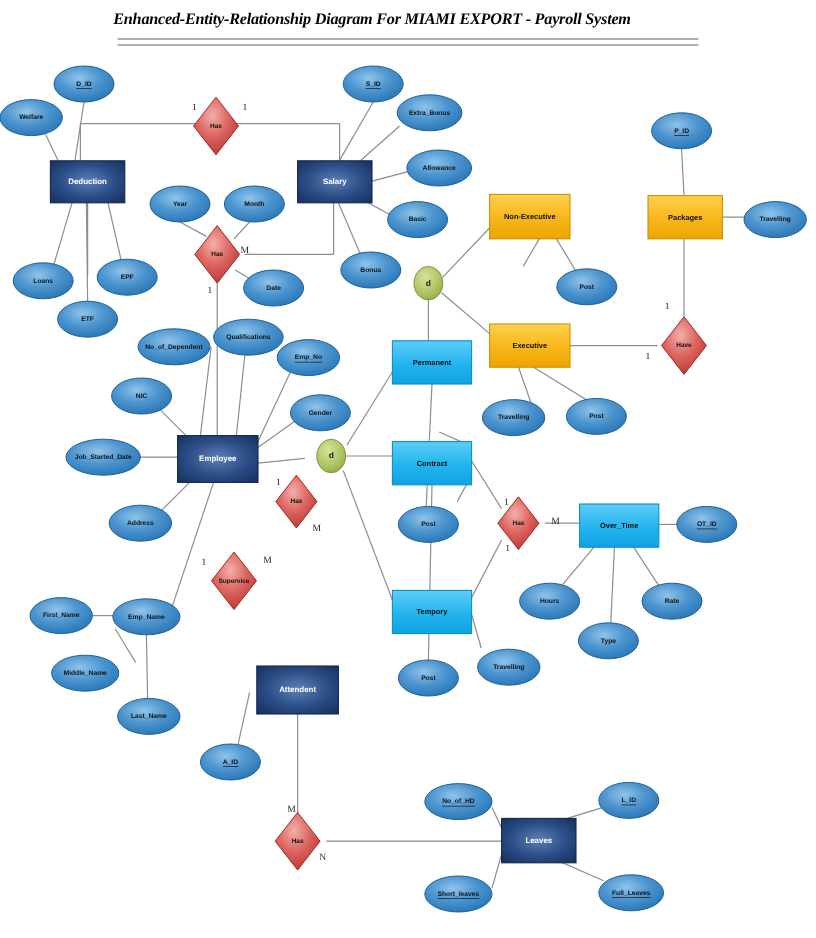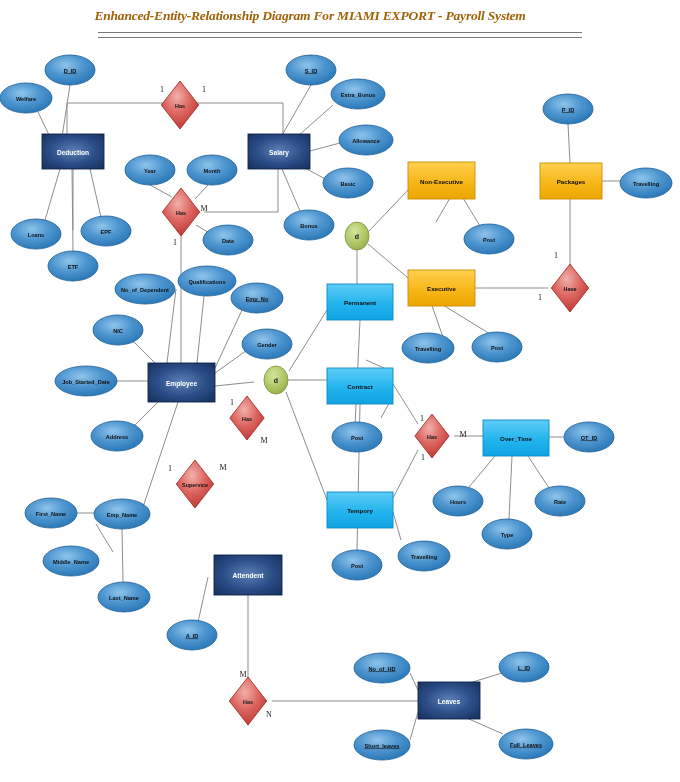--- a/index.html
+++ b/index.html
@@ -1,21 +1,21 @@
 <!DOCTYPE html>
 <html><head>
 <meta charset="utf-8">
 <style>
   html,body{margin:0;padding:0;background:#ffffff;}
   body{width:680px;height:782px;position:relative;overflow:hidden;
        font-family:"Liberation Sans",sans-serif;}
   #title{
     position:absolute;left:0;top:8px;width:620px;text-align:center;
     font-family:"Liberation Serif",serif;
-    font-size:13.5px;font-weight:bold;font-style:italic;color:#a16207;
+    font-size:13.5px;font-weight:bold;font-style:italic;color:#000000;
     letter-spacing:-0.2px;
   }
   #title-underline{
     position:absolute;left:98px;top:32px;width:484px;height:4px;
     border-top:1.3px solid #7a7a7a;border-bottom:1.3px solid #7a7a7a;
   }
   svg#canvas{position:absolute;left:0;top:0;width:680px;height:782px;}
   .edge{stroke:#8d8d8d;stroke-width:1;fill:none;}
   .lbl{font-family:"Liberation Sans",sans-serif;font-weight:bold;text-anchor:middle;
        dominant-baseline:central;fill:#101010;}

